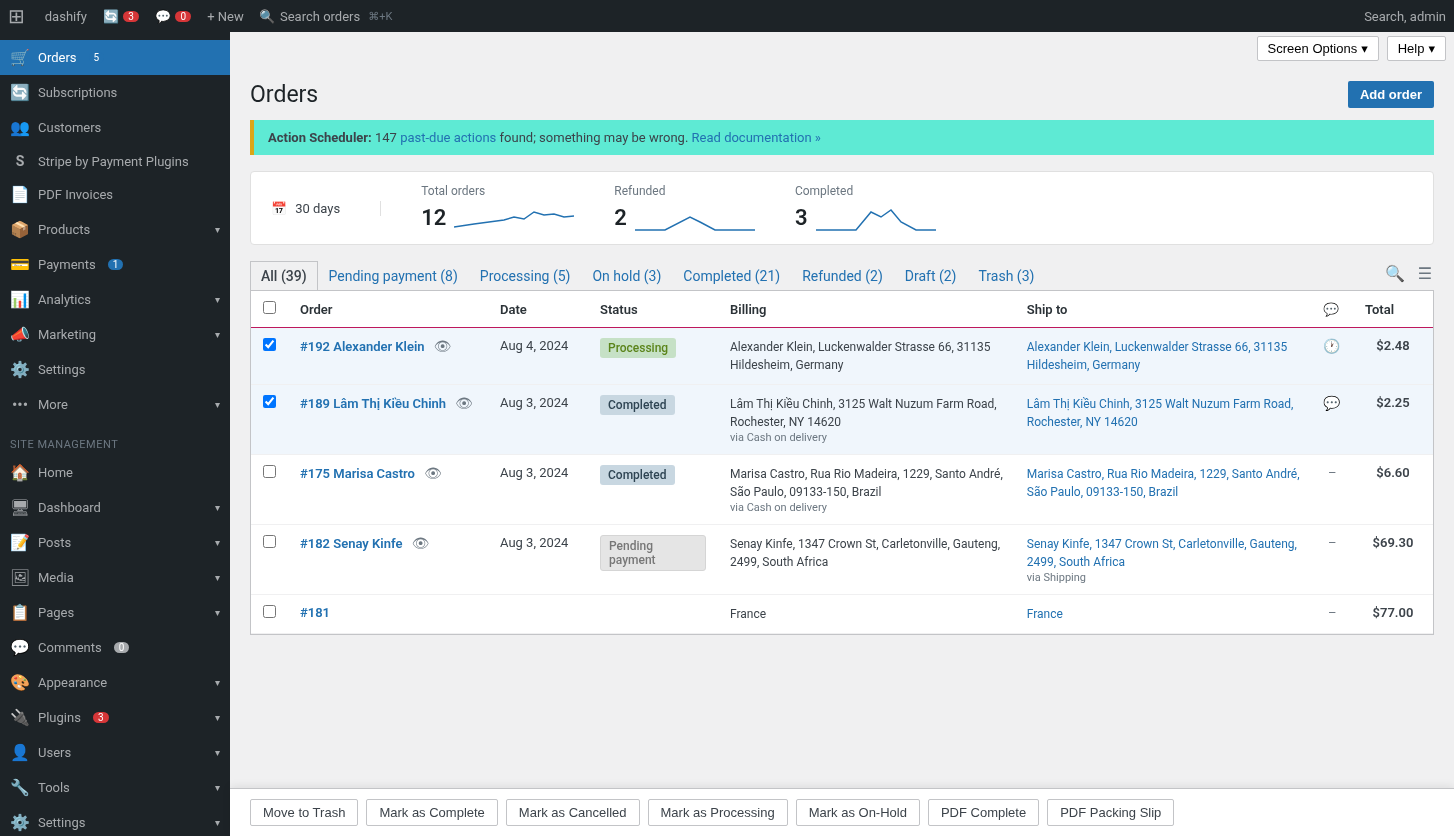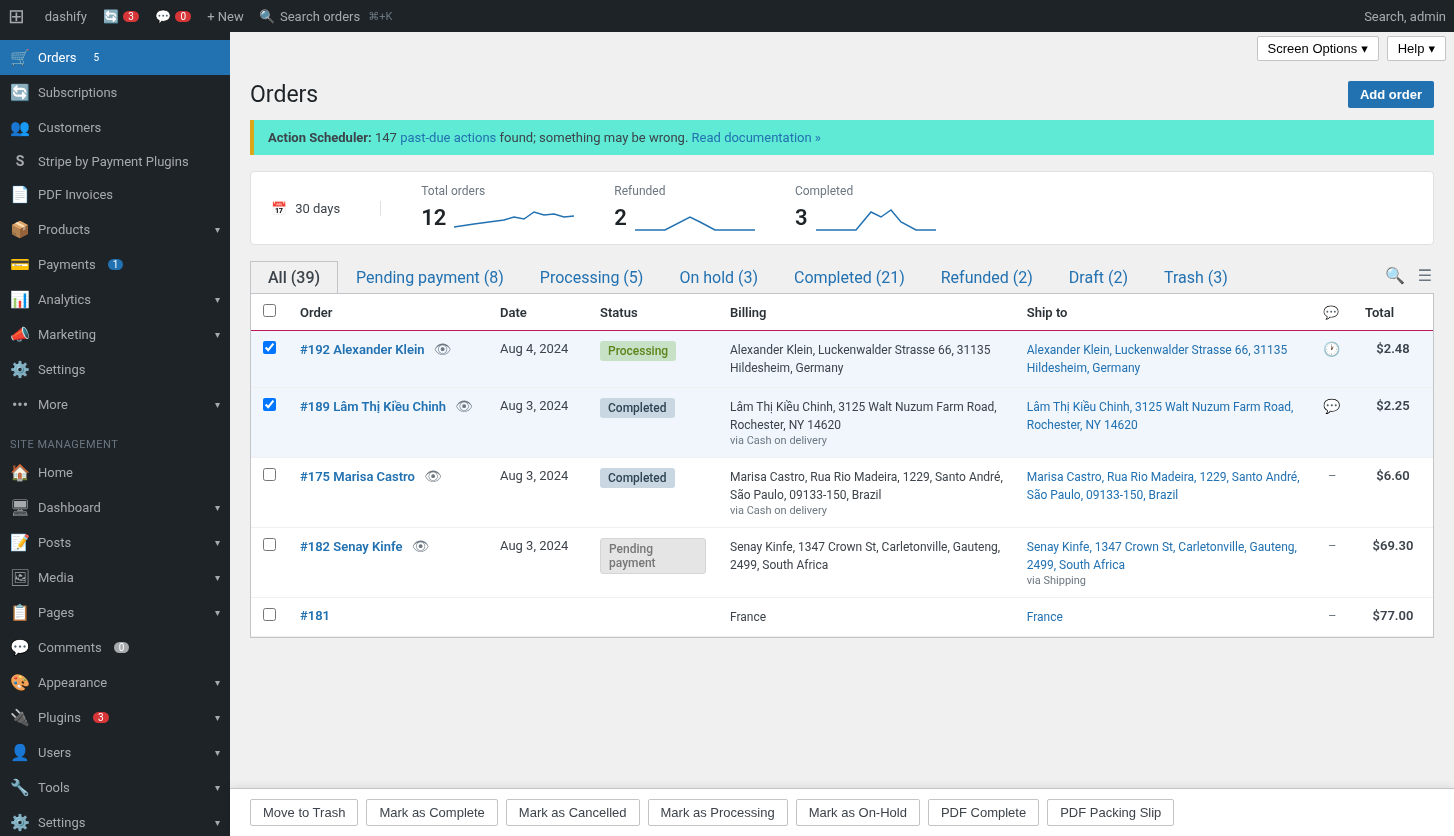--- a/index.html
+++ b/index.html
@@ -137,22 +137,22 @@
     
     .order-tabs {
       display: flex;
       align-items: center;
       gap: 0;
       margin-bottom: 0;
       border-bottom: 1px solid #c3c4c7;
       background: transparent;
     }
     .tab-item {
-      padding: 6px 17px;
-      font-size: 16px;
+      padding: 6px 10px;
+      font-size: 14px;
       color: #2271b1;
       cursor: pointer;
       text-decoration: none;
       border: 1px solid transparent;
       border-bottom: none;
       background: transparent;
     }
     .tab-item.active {
       background: #f0f0f1;
       border-color: #c3c4c7;

